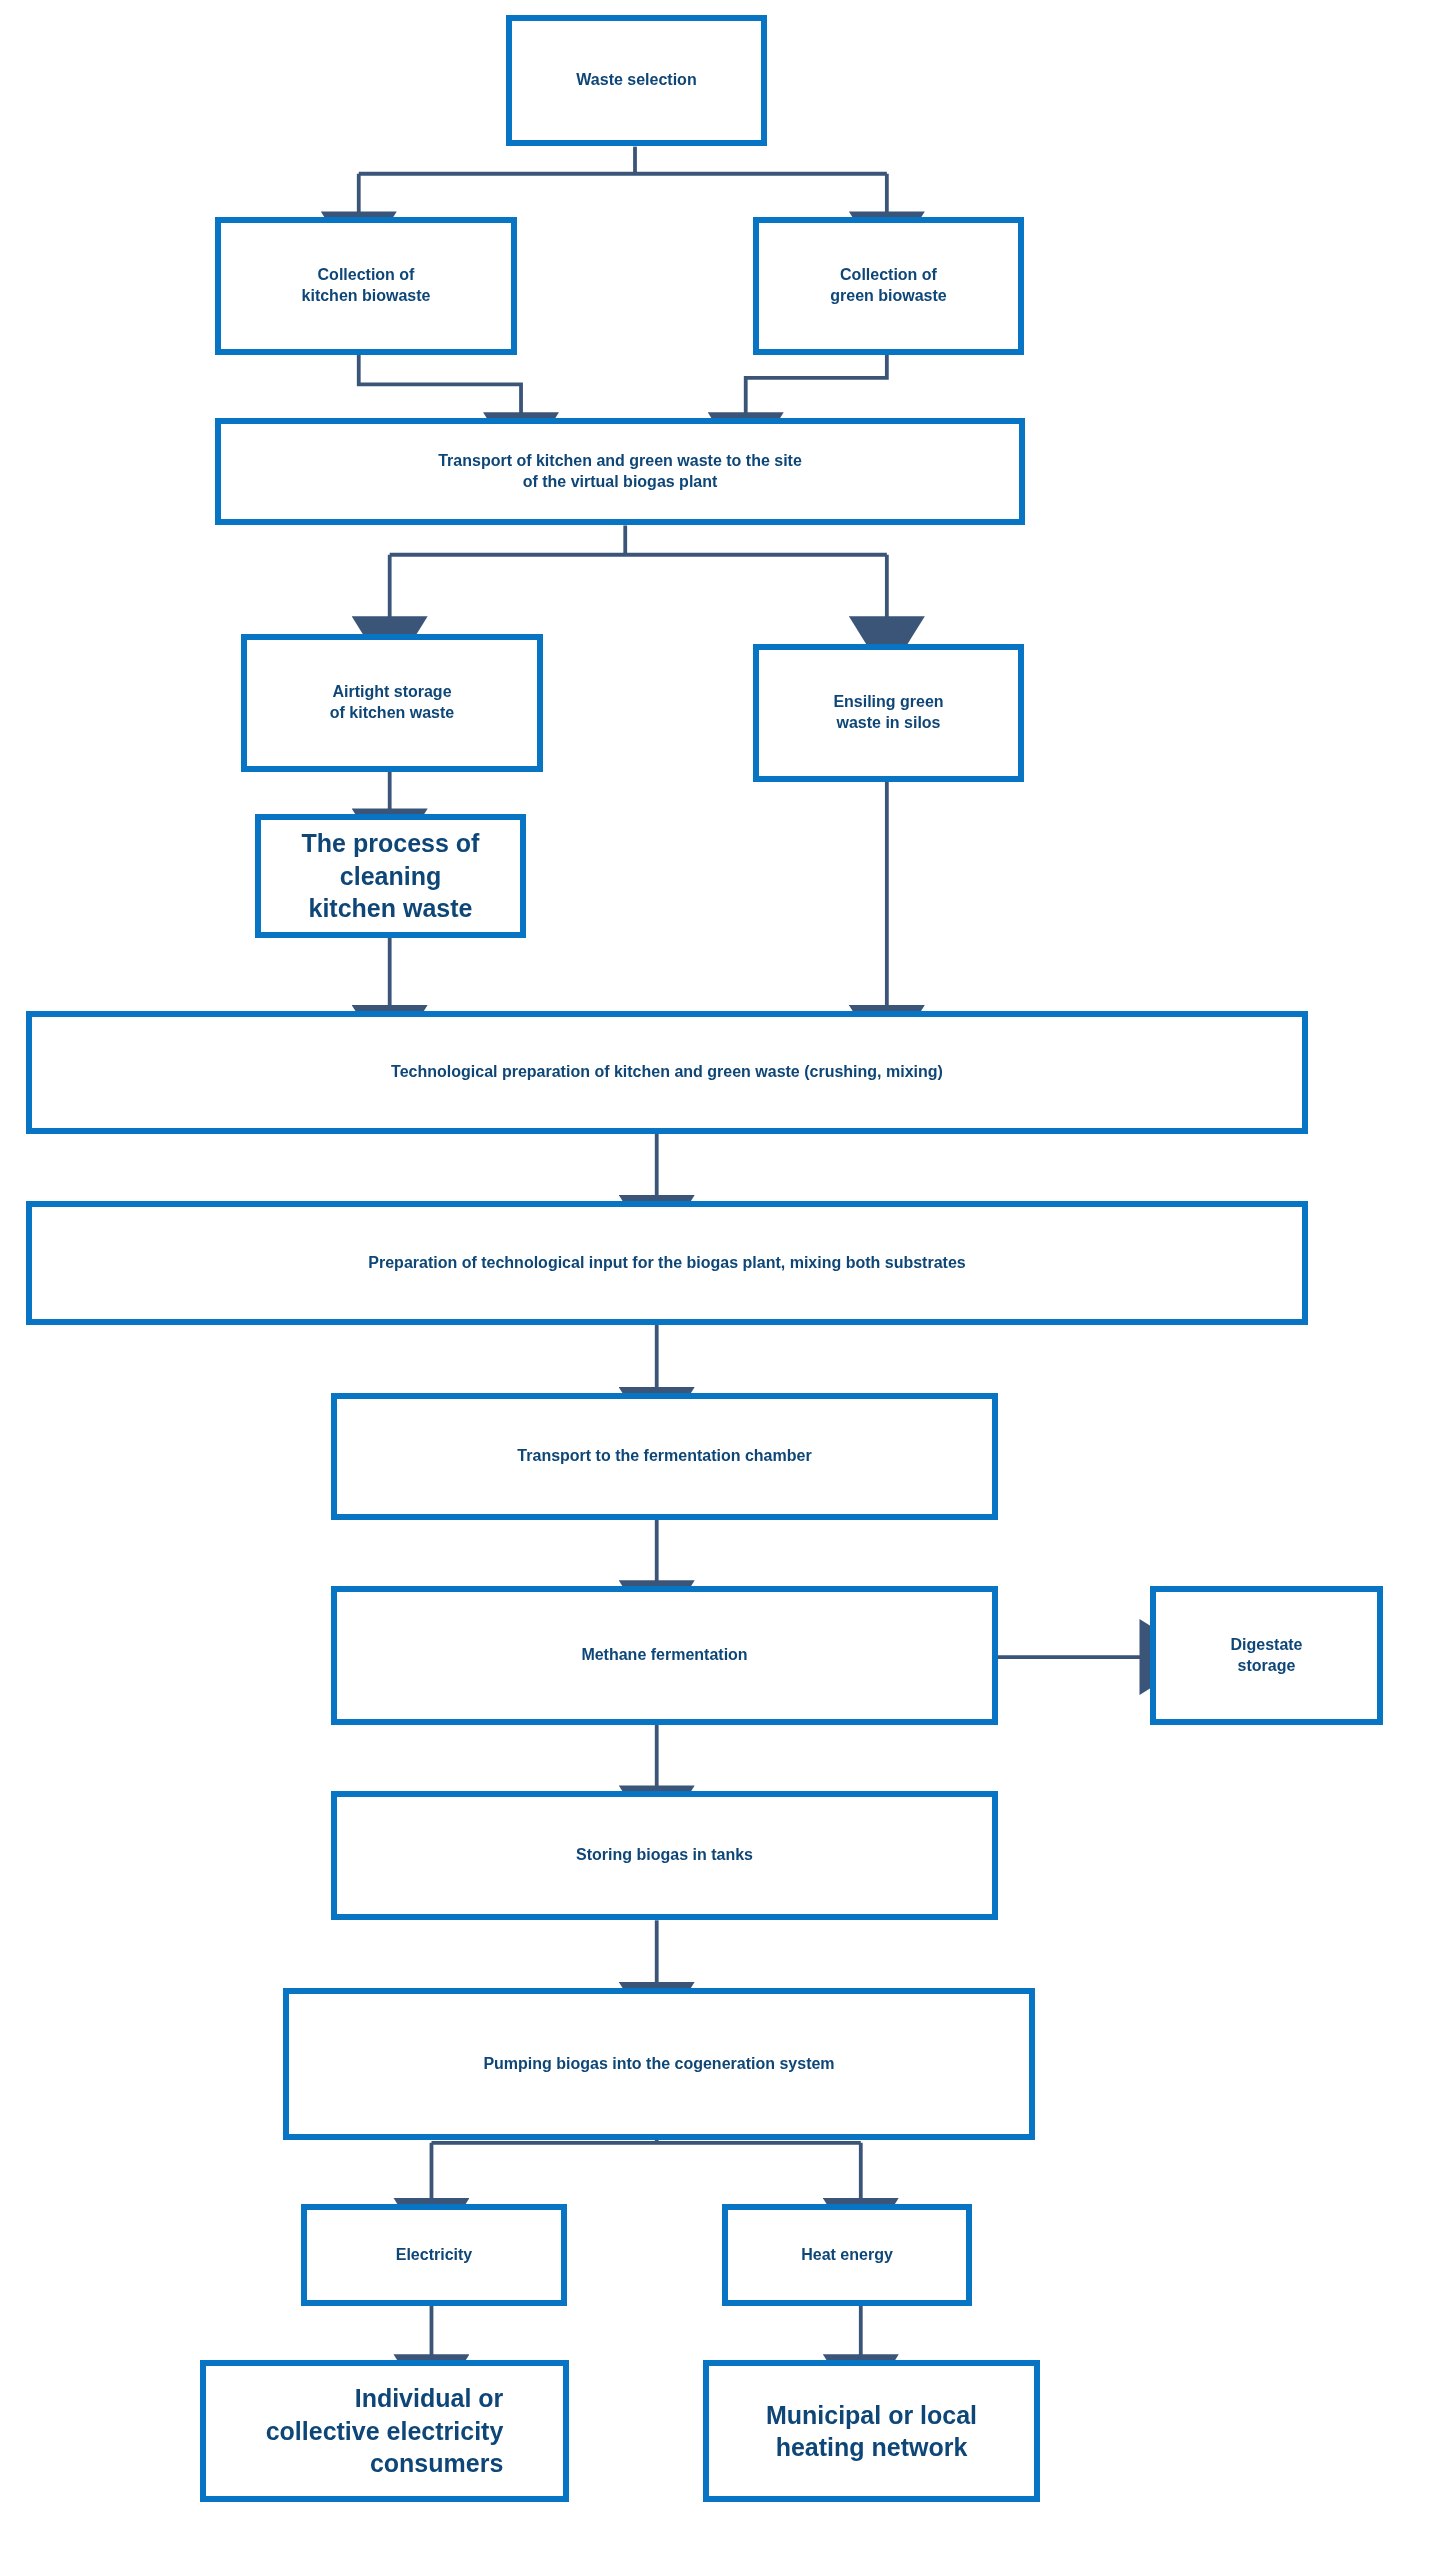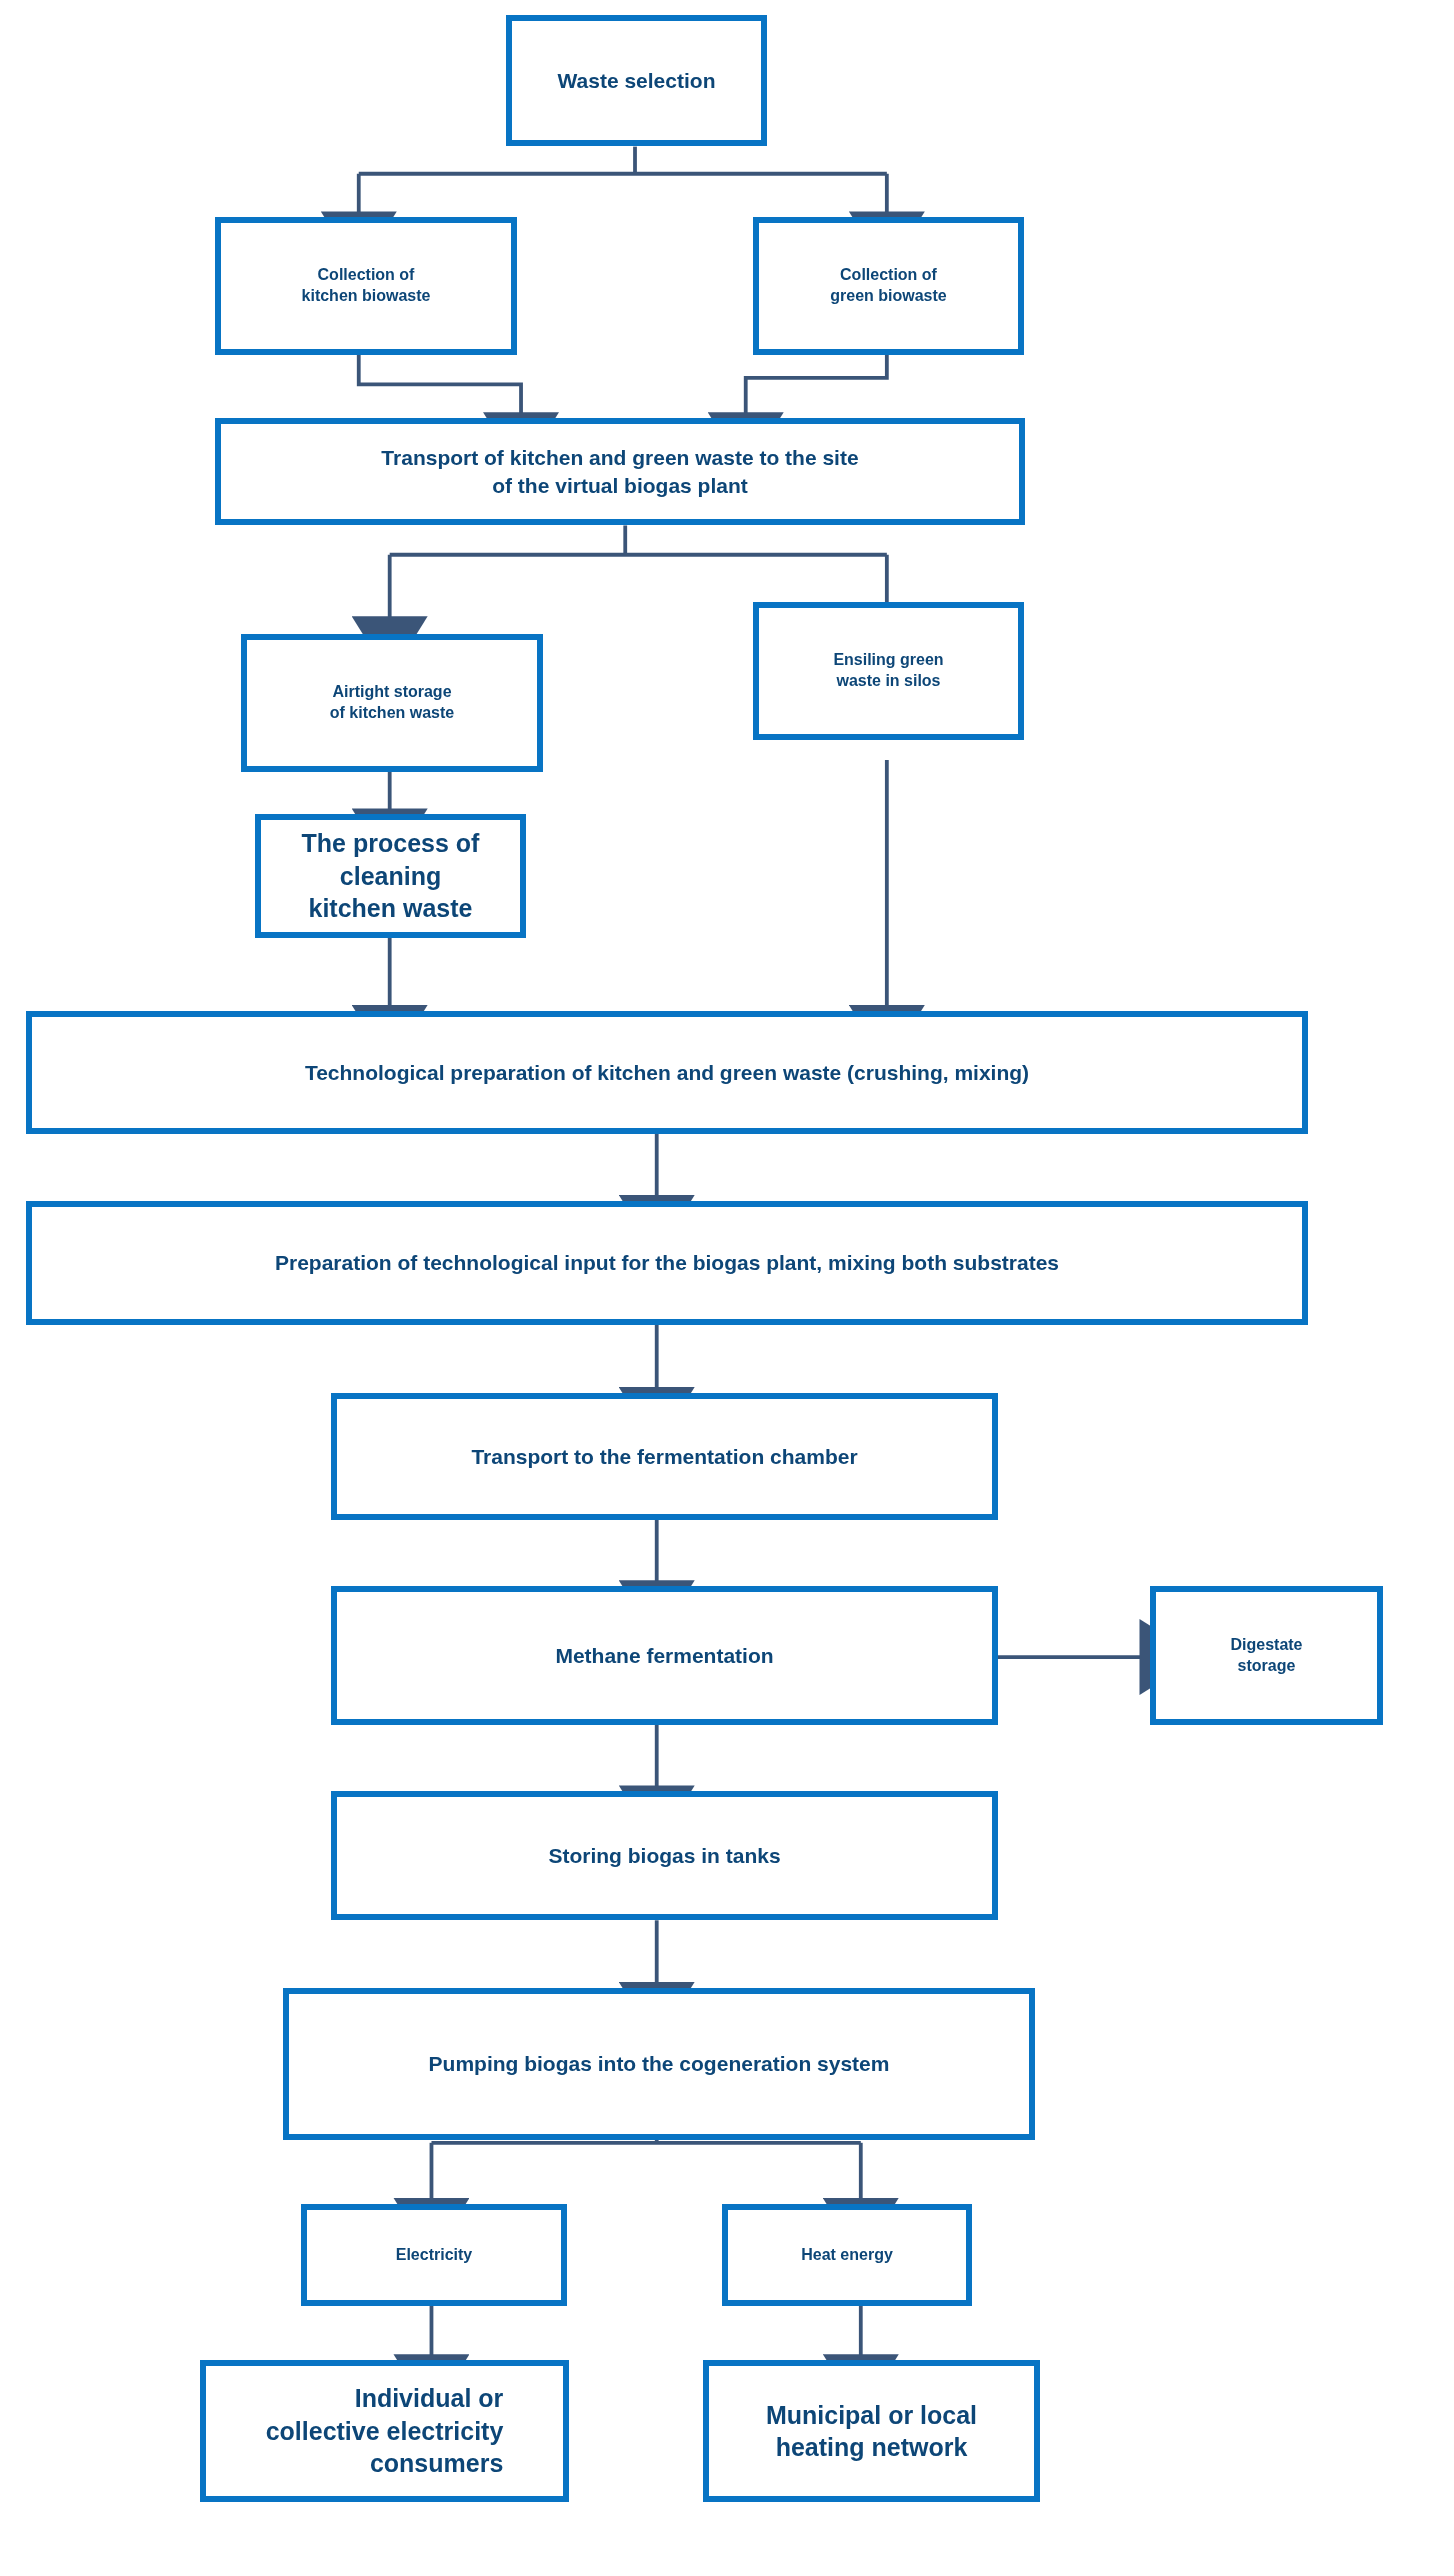--- a/index.html
+++ b/index.html
@@ -28,21 +28,21 @@
     text-align:center;
     z-index:2;
   }
   .node .lbl{
     color:#0D4677;
     font-weight:bold;
     line-height:1.30;
     padding:0 7.6px;
     white-space:pre-line;
   }
-  .t-lg .lbl{font-size:21px;}
+  .t-lg .lbl{font-size:16px;}
   .t-md .lbl{font-size:16px;}
   .t-sm .lbl{font-size:25px;}
 </style>
 </head>
 <body>
 
 <div id="canvas">
 
   <svg id="wires" viewBox="0 0 2679 4746" xmlns="http://www.w3.org/2000/svg">
     <defs>
@@ -112,21 +112,21 @@
   <div class="node t-lg" style="left:215px;top:418px;width:810px;height:107px;">
     <span class="lbl">Transport of kitchen and green waste to the site
 of the virtual biogas plant</span>
   </div>
 
   <div class="node t-md" style="left:241px;top:622px;width:302px;height:138px;margin-top:12px;">
     <span class="lbl">Airtight storage
 of kitchen waste</span>
   </div>
 
-  <div class="node t-md" style="left:753px;top:602px;width:271px;height:138px;">
+  <div class="node t-md" style="left:753px;top:644px;width:271px;height:138px;">
     <span class="lbl">Ensiling green
 waste in silos</span>
   </div>
 
   <div class="node t-sm" style="left:255px;top:814px;width:271px;height:124px;">
     <span class="lbl">The process of
 cleaning
 kitchen waste</span>
   </div>
 

